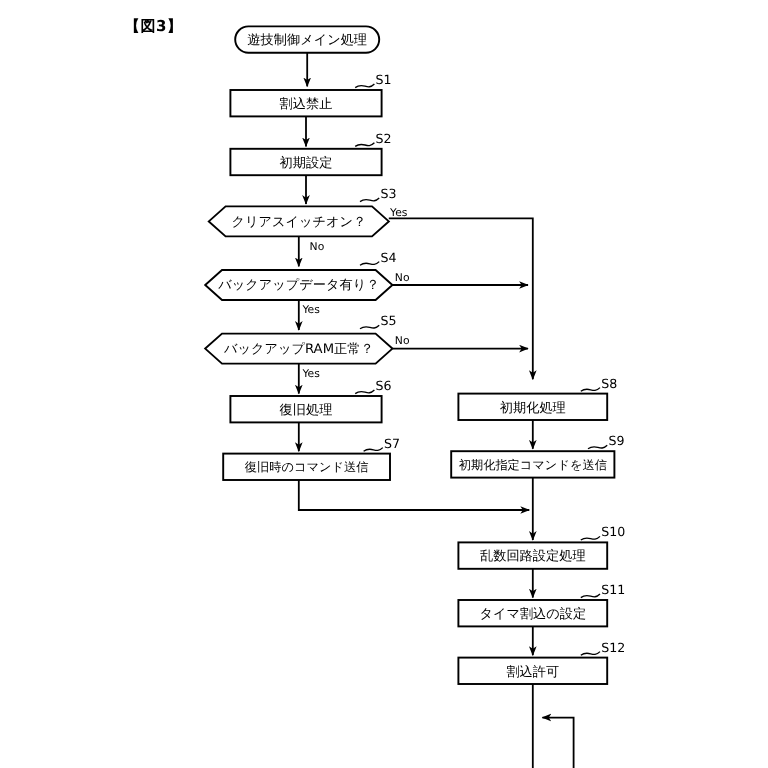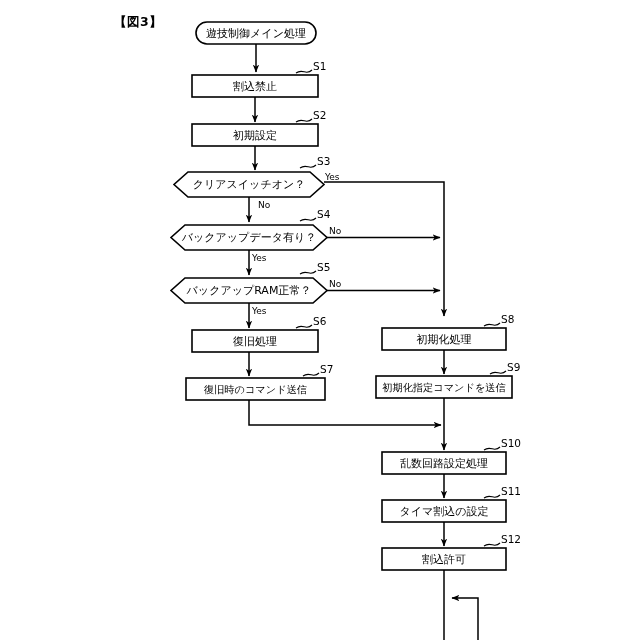--- a/index.html
+++ b/index.html
@@ -15,21 +15,21 @@
     color: #000000;
   }
   #page {
     position: relative;
     width: 640px;
     height: 640px;
     background: #ffffff;
   }
   #figure-label {
     position: absolute;
-    left: 114px;
+    left: 104px;
     top: 14px;
     font-size: 12.5px;
     font-weight: 700;
     letter-spacing: 0.5px;
     color: #000;
     white-space: nowrap;
   }
   svg#flow {
     position: absolute;
     left: 0;

